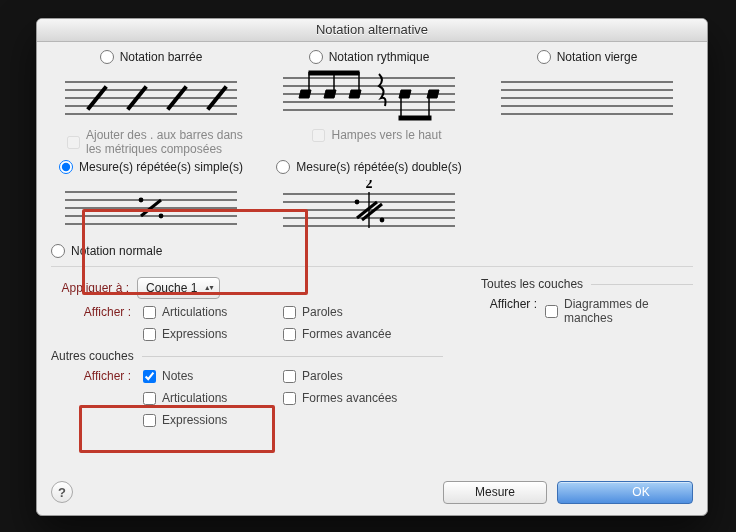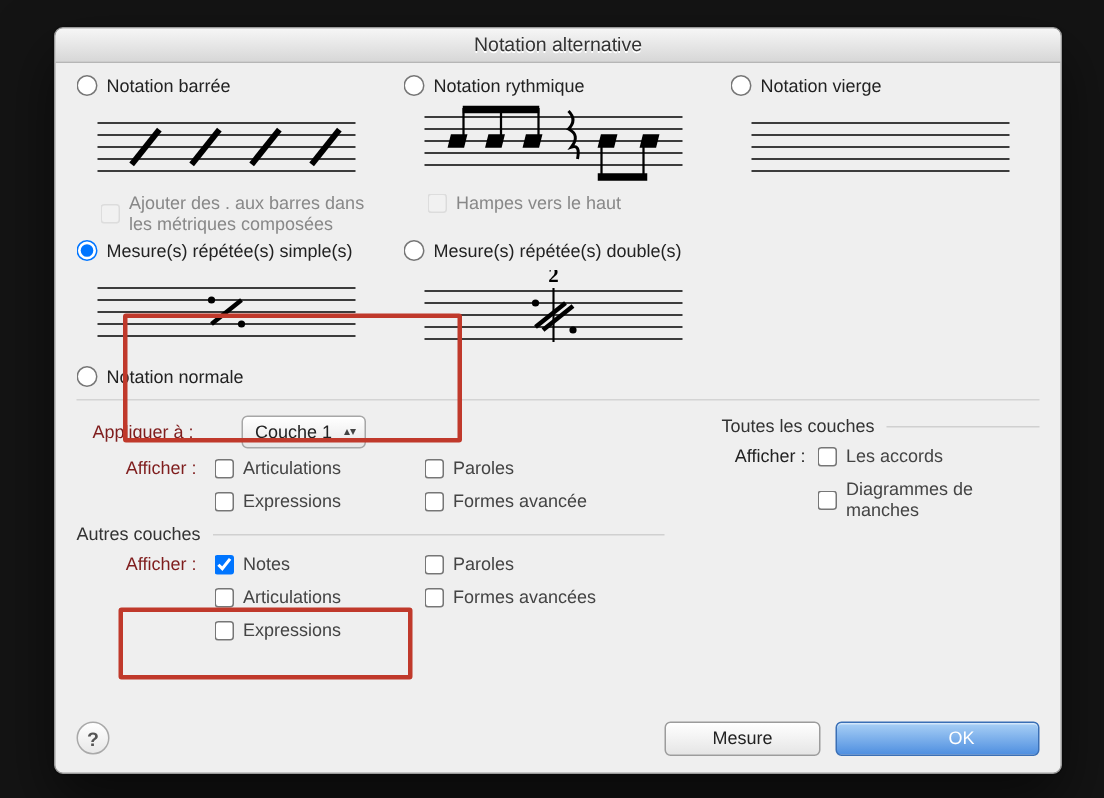--- a/index.html
+++ b/index.html
@@ -35,21 +35,21 @@
     font-size:13px;color:#333;
     text-shadow:0 1px 0 #fff;
   }
   .content{padding:8px 14px 10px 14px;position:relative;height:calc(100% - 22px);box-sizing:border-box;}
   .grid{
     display:grid;
     grid-template-columns:200px 200px 200px;
     column-gap:18px;row-gap:4px;
     align-items:start;
   }
-  .opt{display:flex;flex-direction:column;gap:4px;}
+  .opt{display:flex;flex-direction:column;gap:4px;align-items:center;}
   .radio-line{display:flex;align-items:center;gap:6px;white-space:nowrap;}
   input[type=radio]{margin:0;width:14px;height:14px;}
   input[type=checkbox]{margin:0;width:13px;height:13px;}
   .staff-box{height:56px;display:flex;align-items:center;justify-content:center;}
   .sub-check{display:flex;align-items:center;gap:6px;color:var(--muted);padding-left:16px;}
   .sub-check input[type=checkbox]{opacity:.55}
   .row2{margin-top:4px;}
   .normal-row{margin-top:10px;margin-bottom:8px;}
   hr.sep{border:none;border-top:1px solid #d4d4d4;margin:6px 0 10px 0;}
   .cols{display:flex;gap:38px;}
@@ -58,21 +58,20 @@
   .inline-row{display:flex;align-items:center;gap:8px;margin-bottom:6px;}
   .lbl{min-width:78px;text-align:right;color:#7f1d1d;}
   .lbl.inset{min-width:80px;padding-right:4px;}
   .select{
     display:inline-flex;align-items:center;gap:6px;
     height:20px;padding:0 4px 0 8px;
     background:linear-gradient(#fff,#e7e7e7);
     border:1px solid #a7a7a7;border-radius:4px;
     box-shadow:inset 0 1px 0 #fff;
     font-size:12px;
-    margin-left:24px;
   }
   .select .arrows{
     display:flex;flex-direction:column;justify-content:center;align-items:center;
     width:12px;line-height:6px;font-size:8px;color:#444;
   }
   .check-grid{display:grid;grid-template-columns:140px 160px;row-gap:8px;margin-left:0;}
   .check-item{display:flex;align-items:center;gap:6px;color:#444;}
   .fieldset-title{display:flex;align-items:center;gap:8px;color:#333;margin:8px 0 6px 0;}
   .fieldset-title .line{flex:1;height:1px;background:#d0d0d0;}
   .footer{
@@ -328,24 +327,20 @@
       <div class="colR">
         <div class="fieldset-title" style="margin-top:0">
           <span>Toutes les couches</span>
               <div class="line"></div>
         </div>
         <div class="inline-row" style="align-items:flex-start">
           <span style="min-width:56px;text-align:right">Afficher :</span>
           <div style="display:flex;flex-direction:column;gap:8px">
             <label class="check-item">
                   <input type="checkbox" style="">
-                  <span>Les accords</span>
-                </label>
-            <label class="check-item">
-                  <input type="checkbox" style="">
                   <span>Diagrammes de manches</span>
                 </label>
           </div>
         </div>
       </div>
     </div>
 
     <div class="footer">
       <div class="help">?</div>
       <div class="spacer"></div>

